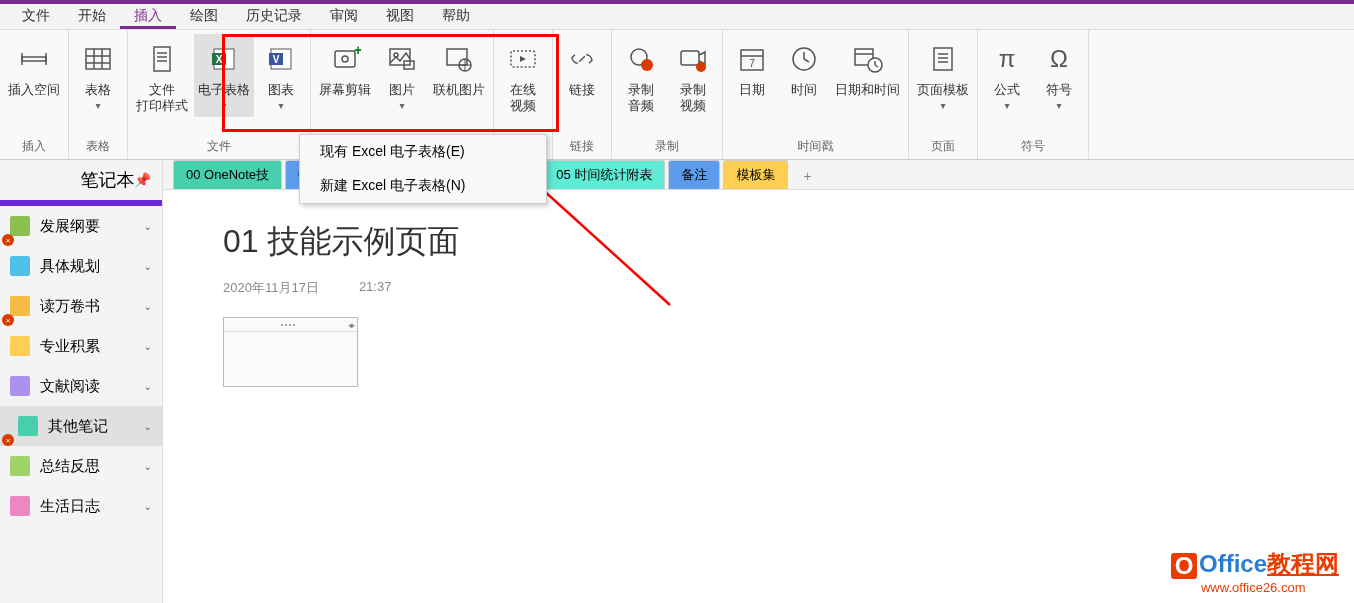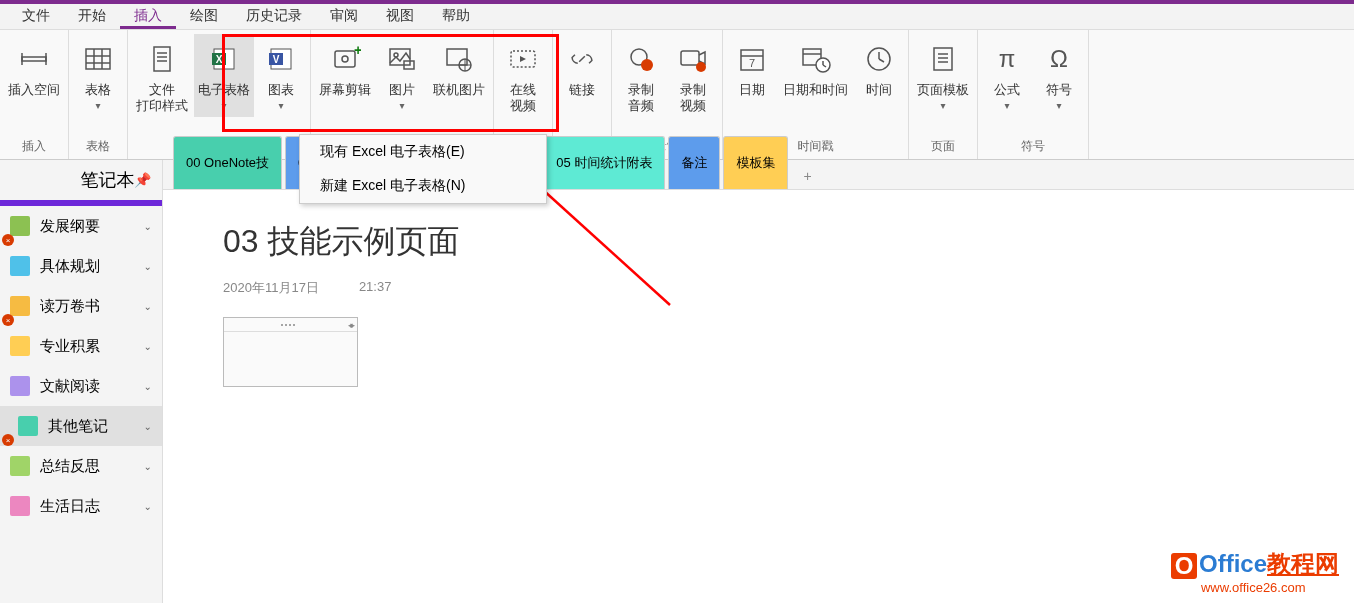--- a/index.html
+++ b/index.html
@@ -34,21 +34,21 @@
     .section-list { flex: 1; overflow-y: auto; }
     .section-item { display: flex; align-items: center; padding: 10px 10px; font-size: 15px; cursor: pointer; position: relative; }
     .section-item.selected { background: #e0e0e0; padding-left: 18px; }
     .section-color { width: 20px; height: 20px; margin-right: 10px; border-radius: 2px; flex-shrink: 0; }
     .section-name { flex: 1; }
     .section-arrow { font-size: 10px; color: #666; }
     .section-close { position: absolute; left: 2px; top: 50%; transform: translateY(8px); width: 12px; height: 12px; background: #d83b01; border-radius: 50%; color: #fff; font-size: 8px; display: flex; align-items: center; justify-content: center; }
     
     .main-area { flex: 1; display: flex; flex-direction: column; background: #fff; }
     .tabs-bar { display: flex; height: 30px; background: #f4f4f4; border-bottom: 1px solid #ddd; align-items: flex-end; padding-left: 10px; gap: 3px; }
-    .tab { padding: 17px 12px; font-size: 13px; border-top-left-radius: 3px; border-top-right-radius: 3px; cursor: pointer; border: 1px solid #ccc; border-bottom: none; white-space: nowrap; }
+    .tab { padding: 5px 12px; font-size: 13px; border-top-left-radius: 3px; border-top-right-radius: 3px; cursor: pointer; border: 1px solid #ccc; border-bottom: none; white-space: nowrap; }
     .tab-add { padding: 5px 12px; font-size: 14px; color: #888; cursor: pointer; }
     
     .page-content { flex: 1; padding: 30px 60px; background: #fff; position: relative; }
     .page-title { font-size: 32px; color: #333; font-weight: 300; margin-bottom: 15px; }
     .page-meta { display: flex; gap: 40px; font-size: 13px; color: #888; margin-bottom: 20px; }
     .embedded-object { width: 135px; height: 70px; border: 1px solid #bbb; background: #fafafa; position: relative; }
     .embedded-object-header { height: 14px; border-bottom: 1px solid #ddd; display: flex; align-items: center; justify-content: space-between; padding: 0 4px; }
     .dots { display: flex; gap: 2px; margin: 0 auto; }
     .dot { width: 2px; height: 2px; background: #888; border-radius: 50%; }
     .arrows { font-size: 9px; color: #888; letter-spacing: -2px; }
@@ -250,38 +250,38 @@
               <rect x="5" y="7" width="22" height="20" stroke="#555" stroke-width="1.5" fill="none"></rect>
               <line x1="5" y1="13" x2="27" y2="13" stroke="#555" stroke-width="1.5" fill="none"></line>
               <text x="16" y="24" font-size="11" text-anchor="middle" fill="#555">7</text>
             </svg>
           </div>
           <div class="label">日期</div>
         </div>
         <div class="ribbon-btn">
           <div class="icon">
             <svg width="32" height="32">
+              <circle cx="16" cy="16" r="11" stroke="#555" stroke-width="1.5" fill="none"></circle>
+              <line x1="16" y1="16" x2="16" y2="9" stroke="#555" stroke-width="1.5" fill="none"></line>
+              <line x1="16" y1="16" x2="21" y2="19" stroke="#555" stroke-width="1.5" fill="none"></line>
+            </svg>
+          </div>
+          <div class="label">时间</div>
+        </div>
+        <div class="ribbon-btn">
+          <div class="icon">
+            <svg width="32" height="32">
               <rect x="3" y="6" width="18" height="16" stroke="#555" stroke-width="1.5" fill="none"></rect>
               <line x1="3" y1="11" x2="21" y2="11" stroke="#555" stroke-width="1.5" fill="none"></line>
               <circle cx="23" cy="22" r="7" fill="#fff" stroke="#555" stroke-width="1.5"></circle>
               <line x1="23" y1="22" x2="23" y2="18" stroke="#555" stroke-width="1.5" fill="none"></line>
               <line x1="23" y1="22" x2="26" y2="24" stroke="#555" stroke-width="1.5" fill="none"></line>
             </svg>
           </div>
           <div class="label">日期和时间</div>
-        </div>
-        <div class="ribbon-btn">
-          <div class="icon">
-            <svg width="32" height="32">
-              <circle cx="16" cy="16" r="11" stroke="#555" stroke-width="1.5" fill="none"></circle>
-              <line x1="16" y1="16" x2="16" y2="9" stroke="#555" stroke-width="1.5" fill="none"></line>
-              <line x1="16" y1="16" x2="21" y2="19" stroke="#555" stroke-width="1.5" fill="none"></line>
-            </svg>
-          </div>
-          <div class="label">时间</div>
         </div>
       </div>
       <div class="ribbon-group-label">时间戳</div>
     </div>
     <div class="ribbon-group">
       <div class="ribbon-buttons">
         <div class="ribbon-btn">
           <div class="icon">
             <svg width="32" height="32">
               <rect x="7" y="5" width="18" height="22" stroke="#555" stroke-width="1.5" fill="none"></rect>
@@ -395,21 +395,21 @@
         <div class="tab" style="background: rgb(72, 207, 173);">00 OneNote技</div>
         <div class="tab" style="background: rgb(93, 156, 236);">03 零星笔记</div>
         <div class="tab" style="background: rgb(160, 212, 104);">04 相关</div>
         <div class="tab" style="background: rgb(72, 207, 173);">05 收藏夹</div>
         <div class="tab" style="background: #5eead4;">05 时间统计附表</div>
         <div class="tab" style="background: rgb(93, 156, 236);">备注</div>
         <div class="tab" style="background: rgb(255, 206, 84);">模板集</div>
         <div class="tab-add">+</div>
       </div>
     <div class="page-content">
-      <div class="page-title">03 技能示例页面</div>
+      <div class="page-title">01 技能示例页面</div>
       <div class="page-meta">
         <span>2020年11月17日</span>
         <span>21:37</span>
       </div>
       <div class="embedded-object">
         <div class="embedded-object-header">
           <span></span>
           <span class="dots">
               <span class="dot"></span>
               <span class="dot"></span>

